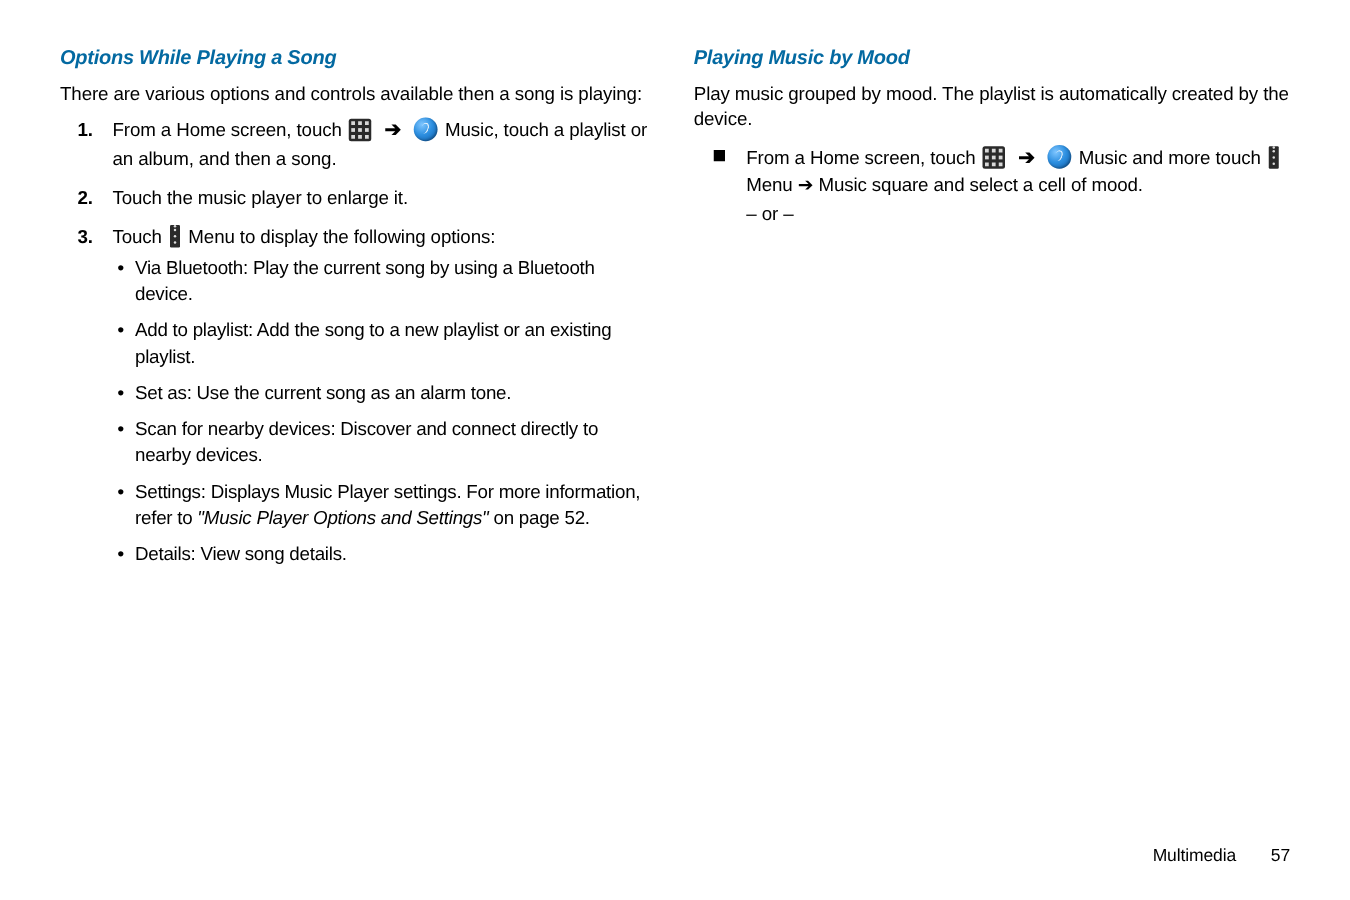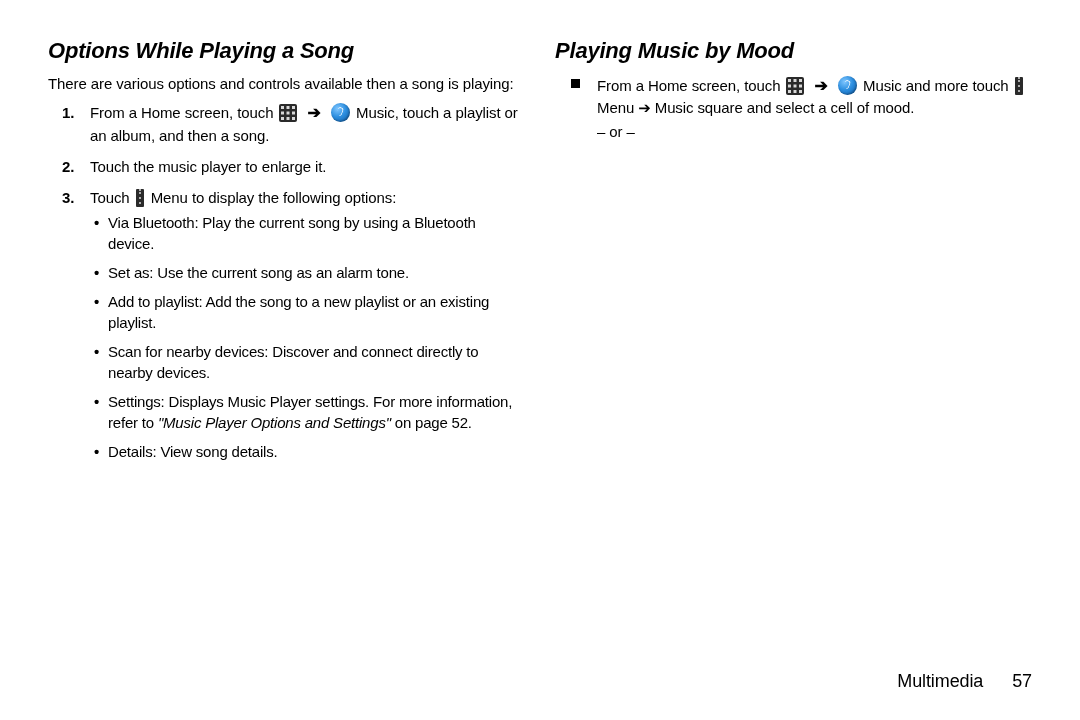--- a/index.html
+++ b/index.html
@@ -19,22 +19,22 @@
     padding: 38px 48px 0 48px;
     gap: 30px;
   }
   .col {
     width: 480px;
   }
   .heading {
     font-family: Arial, Helvetica, sans-serif;
     font-weight: bold;
     font-style: italic;
-    color: #000000;
-    font-size: 22px;
+    color: #0369a1;
+    font-size: 16px;
     margin: 0 0 10px 0;
     letter-spacing: -0.2px;
   }
   .intro {
     margin: 0 0 8px 0;
     line-height: 1.35;
     letter-spacing: -0.1px;
     font-stretch: condensed;
   }
   ol.num {
@@ -151,21 +151,21 @@
     left: 3px;
     width: 2px; height:2px;
     background:#ddd;
     border-radius:50%;
   }
   .icon-menu::before { top:3px; box-shadow: 0 5px 0 #ddd, 0 10px 0 #ddd; }
   .footer {
     position: absolute;
     bottom: 28px;
     right: 48px;
-    font-size: 18px;
+    font-size: 14px;
     letter-spacing: -0.1px;
   }
   .footer .pn { margin-left: 24px; }
   .ortext { margin: 2px 0 8px 0; }
 </style>
 </head>
 <body>
 
 <div class="page">
 
@@ -204,32 +204,33 @@
 
       <li>
         <span class="num-marker">3.</span>
         <span>Touch </span>
         <span class="icon icon-menu"></span>
         <span class="bold">Menu</span>
         <span> to display the following options:</span>
 
         <ul class="bul">
           <li><span class="bold">Via Bluetooth</span><span>: Play the current song by using a Bluetooth device.</span></li>
+          <li><span class="bold">Add to playlist</span><span>: Add the song to a new playlist or an existing playlist.</span></li>
           <li><span class="bold">Set as</span><span>: Use the current song as an alarm tone.</span></li>
-          <li><span class="bold">Add to playlist</span><span>: Add the song to a new playlist or an existing playlist.</span></li>
           <li><span class="bold">Scan for nearby devices</span><span>: Discover and connect directly to nearby devices.</span></li>
           <li><span class="bold">Settings</span><span>: Displays Music Player settings. For more information, refer to </span><span class="ital">"Music Player Options and Settings"</span><span> on page 52.</span></li>
           <li><span class="bold">Details</span><span>: View song details.</span></li>
         </ul>
       </li>
     </ol>
   </div>
 
   <div class="col">
     <h3 class="heading">Playing Music by Mood</h3>
+    <p class="intro">Play music grouped by mood. The playlist is automatically created by the device.</p>
 
     <ul class="square">
       <li>
         <span class="sq-marker"></span>
         <span>From a Home screen, touch </span>
         <span class="icon icon-grid">
           <svg width="18" height="18" viewBox="0 0 18 18">
               <g fill="#d8d8d8">
             <rect x="2" y="2" width="3" height="3"></rect>
                 <rect x="7.5" y="2" width="3" height="3"></rect>

